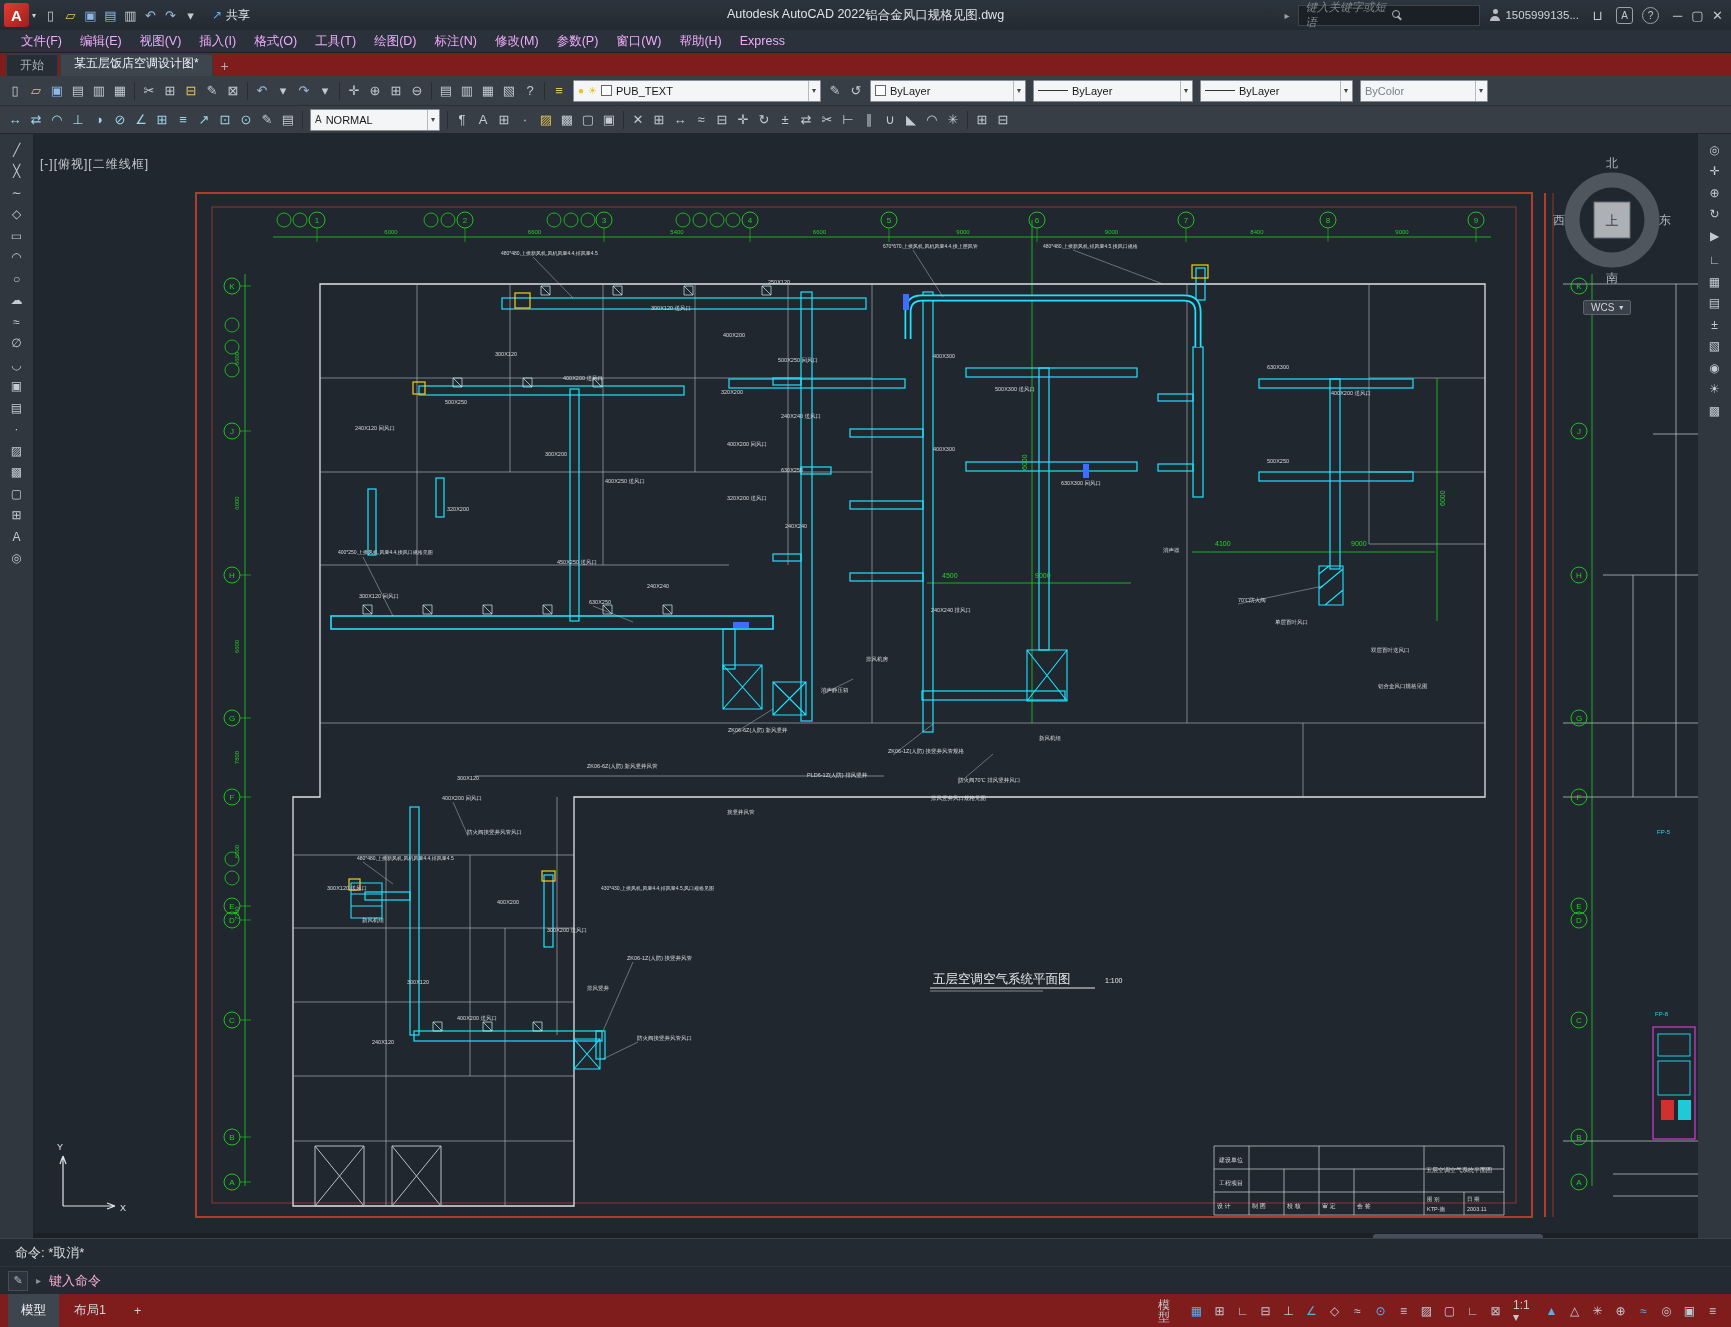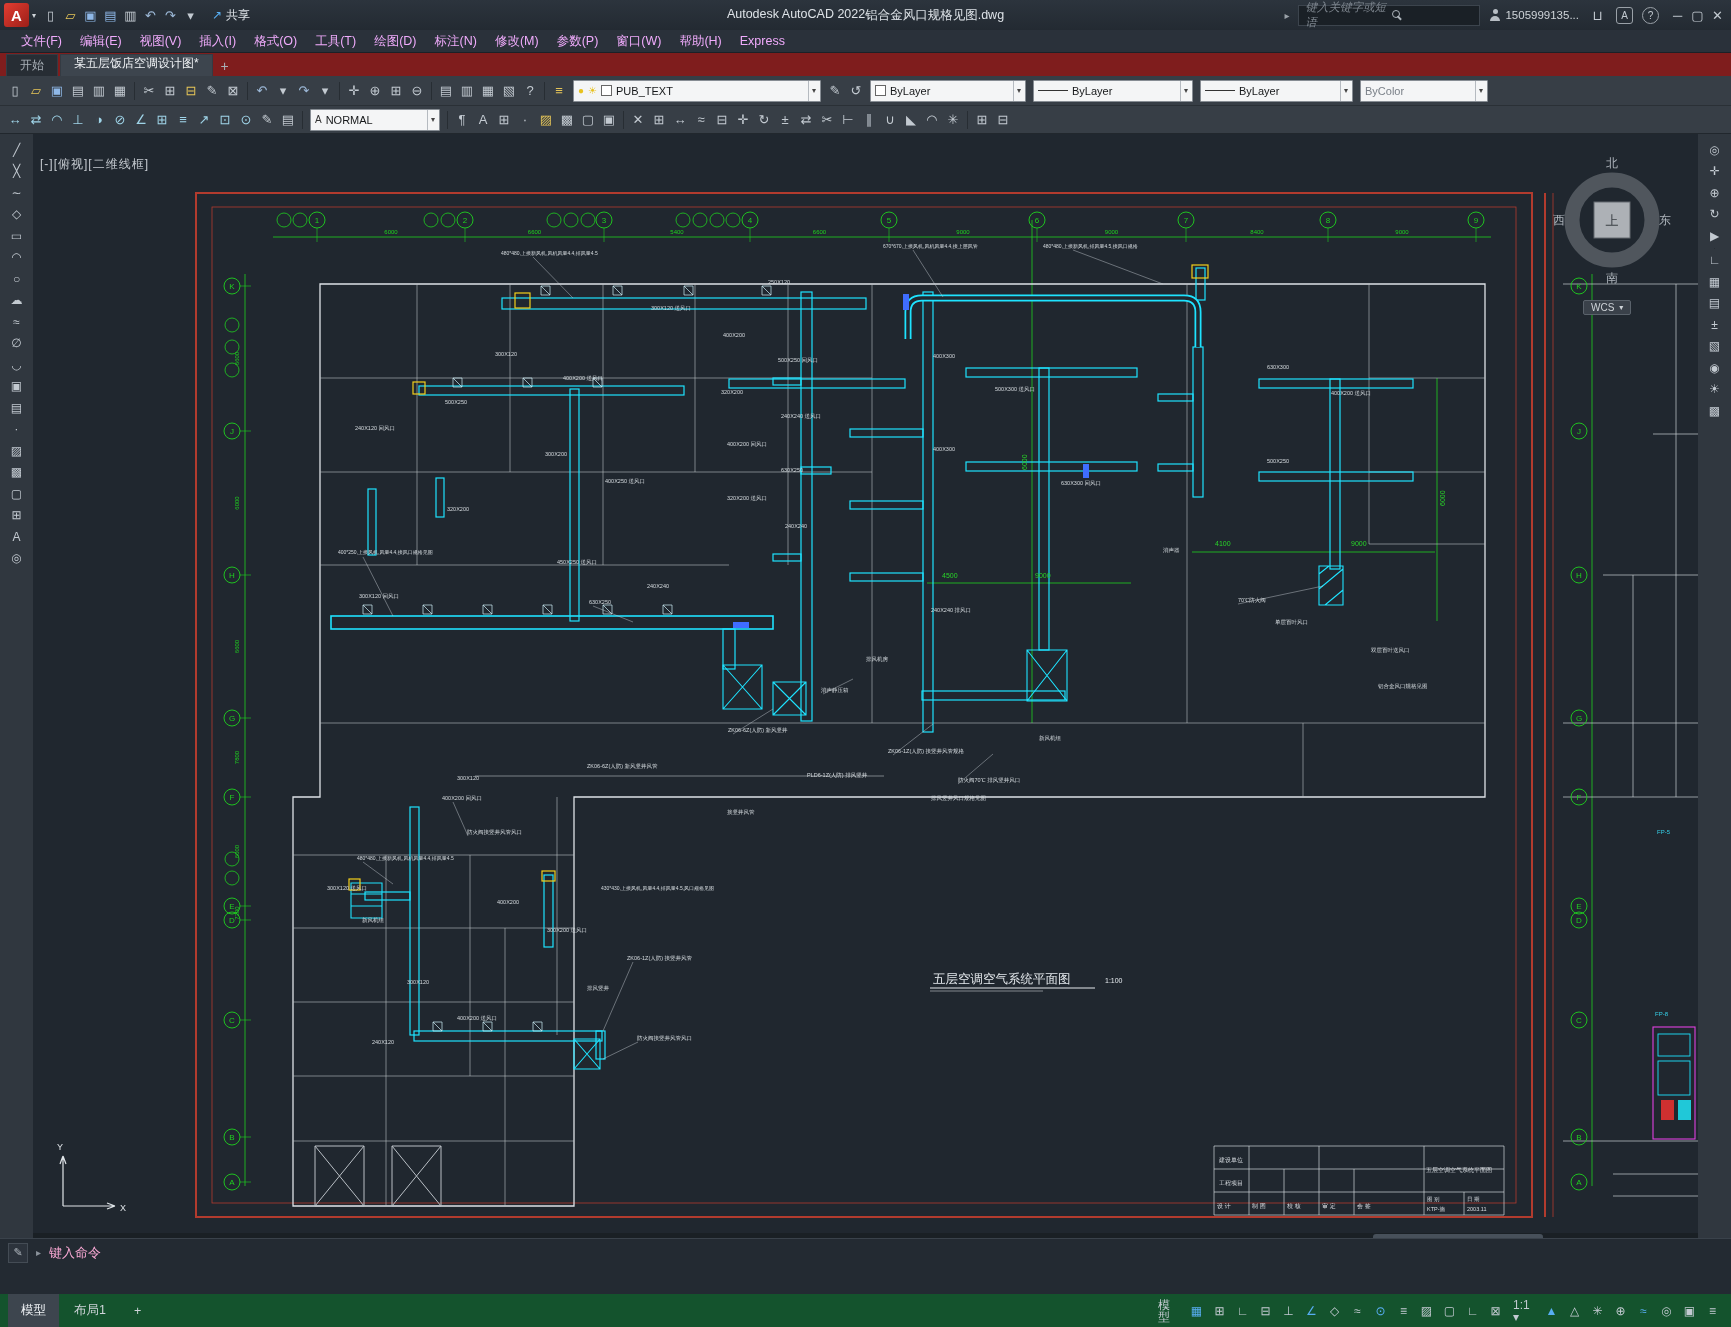--- a/index.html
+++ b/index.html
@@ -59,21 +59,21 @@
   .compass{position:absolute;left:1513px;top:20px;}
   .wcs-chip{position:absolute;left:1550px;top:166px;background:#3a414a;border:1px solid #5a626b;border-radius:2px;font-size:10px;color:#cfd4d9;padding:1px 7px;display:flex;gap:5px;align-items:center;}
   
   .cmdline{flex:0 0 55px;background:#232a32;border-top:1px solid #3a424b;display:flex;flex-direction:column;font-size:13px;}
   .cmd-history{height:27px;display:flex;align-items:center;padding-left:15px;color:#d9dee3;border-bottom:1px solid #2c333b;}
   .cmd-input{height:27px;display:flex;align-items:center;gap:8px;padding-left:8px;}
   .cmd-icon{width:18px;height:18px;background:#2c333c;border:1px solid #444c55;display:flex;align-items:center;justify-content:center;font-size:11px;color:#aeb5bc;}
   .cmd-caret{color:#8a929b;font-size:10px;}
   .cmd-prompt{color:#f9a8d4;}
   
-  .statusbar{flex:0 0 33px;background:#14532d;display:flex;align-items:center;padding:0 8px;gap:2px;}
+  .statusbar{flex:0 0 33px;background:#7f1d1d;display:flex;align-items:center;padding:0 8px;gap:2px;}
   .ltab{height:100%;padding:0 13px;display:flex;align-items:center;font-size:12.5px;color:#cfd4d9;}
   .ltab.active{background:#3d454e;color:#eef1f4;}
   .status-right{margin-left:auto;display:flex;align-items:center;gap:2px;}
   .status-right .tb-icon{font-size:12px;width:21px;height:21px;}
 </style>
 </head>
 <body>
 
 <div id="app">
 
@@ -650,20 +650,23 @@
         <span class="tb-icon">▤</span>
         <span class="tb-icon">±</span>
         <span class="tb-icon">▧</span>
         <span class="tb-icon">◉</span>
         <span class="tb-icon">☀</span>
         <span class="tb-icon">▩</span>
       </div>
   </div>
 
   <div class="cmdline">
+    <div class="cmd-history">
+        <span>命令: *取消*</span>
+      </div>
     <div class="cmd-input">
       <span class="cmd-icon">✎</span>
       <span class="cmd-caret">▸</span>
       <span class="cmd-prompt">键入命令</span>
     </div>
   </div>
 
   <div class="statusbar">
     <div class="ltab active">
         <span>模型</span>

